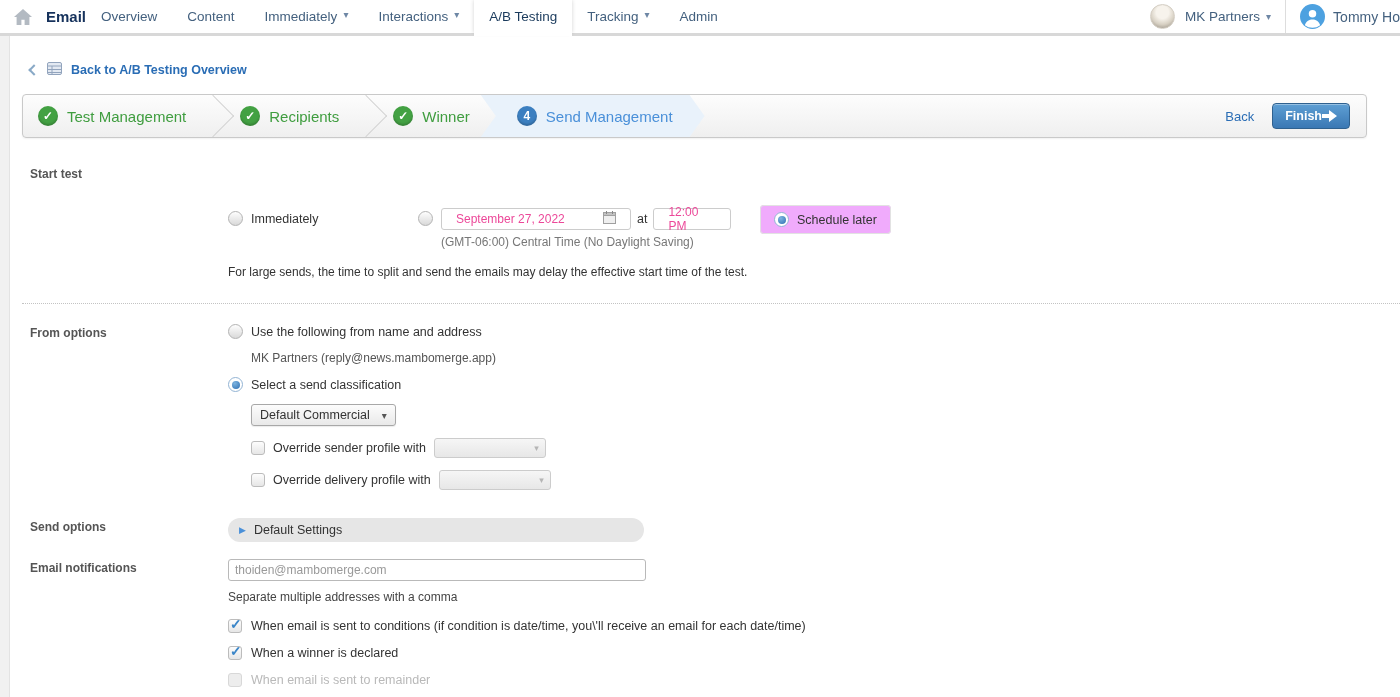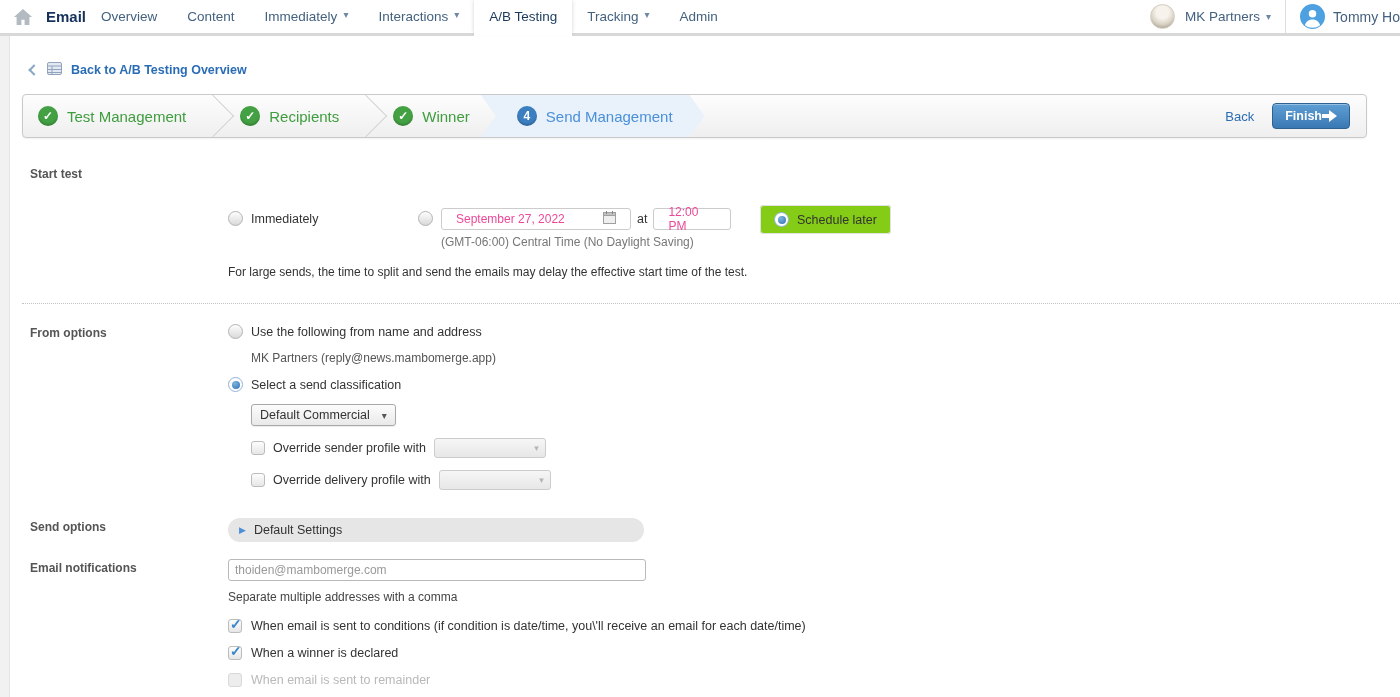--- a/index.html
+++ b/index.html
@@ -86,21 +86,21 @@
   .start-line { display:flex; align-items:flex-start;margin-top:40px; }
   .opt-imm { width:190px; padding-top:6px; }
   .sched { display:flex; align-items:flex-start; gap:8px; width:330px; padding-top:3px; }
   .sched .radio { margin-top:3px; }
   .inputline { display:flex; align-items:center; gap:6px; }
   .fakeinput { height:22px; border:1px solid #ccc; border-radius:3px; background:#fff;
     display:flex; align-items:center; padding:0 14px; color:#ec4899; font-size:12px; }
   .dateinput { width:190px; justify-content:space-between; }
   .timeinput { width:78px; }
   .tz { margin-top:5px; color:#777; font-size:12px; }
-  .chip { margin-left:12px; background:#84cc16; border-radius:4px; padding:7px 14px;
+  .chip { margin-left:12px; background:#f0abfc; border-radius:4px; padding:7px 14px;
     display:flex; align-items:center; gap:8px; box-shadow:inset 0 0 0 1px #e2e2e2; }
   .note { margin-top:16px; font-size:12px; color:#333; }
 
   .stack { display:flex; flex-direction:column; gap:12px; }
   .indent { margin-left:23px; }
   .from-address { color:#555; font-size:12px; }
   .dropdown { display:inline-flex; align-items:center; gap:12px; padding:3px 8px; width:max-content;
     background:linear-gradient(#fcfcfc,#e9e9e9); border:1px solid #a8a8a8; border-radius:3px;
     font-size:12.5px; color:#333; cursor:pointer; box-shadow:0 1px 1px rgba(0,0,0,.08); }
   .dropdown .caret::after { color:#555; }

